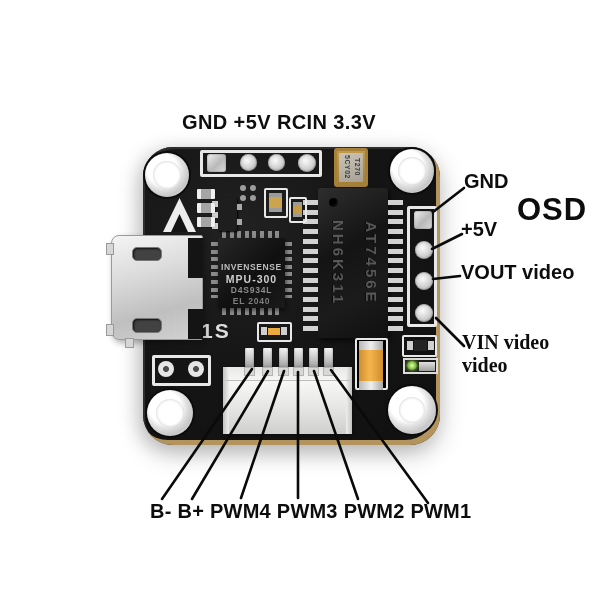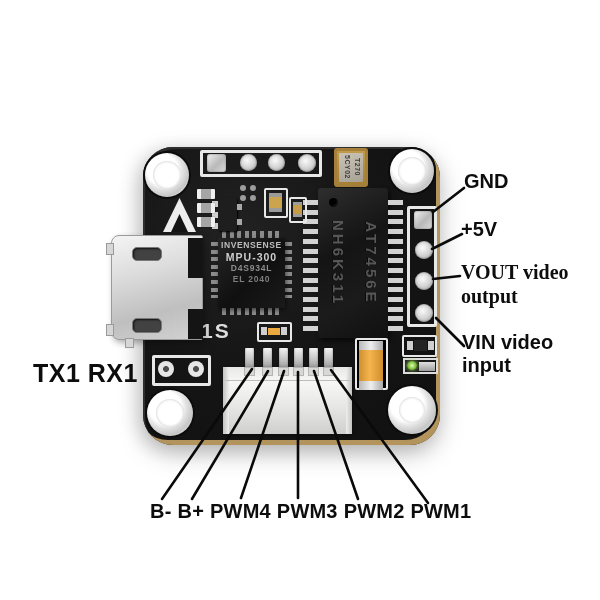--- a/index.html
+++ b/index.html
@@ -12,22 +12,22 @@
   .abs{position:absolute;}
 
   
   .lbl{position:absolute;font-weight:700;color:var(--c-annotation-black,#0d0d0d);white-space:nowrap;line-height:1.08;}
   #top-label{left:182px;top:112px;font-size:20px;letter-spacing:.4px;}
   #usb-label{left:46px;top:264px;font-size:30px;letter-spacing:.5px;}
   #txrx-label{left:33px;top:360px;font-size:25px;letter-spacing:.5px;}
   #gnd-label{left:464px;top:171px;font-size:20px;}
   #osd-label{left:517px;top:193px;font-size:31px;letter-spacing:1px;}
   #v5-label{left:461px;top:219px;font-size:20px;}
-  #vout-label{left:461px;top:261px;font-size:20px;line-height:23.5px;font-family:Liberation Serif, serif;}
-  #vin-label{left:462px;top:331px;font-size:20px;line-height:22.5px;}
+  #vout-label{left:461px;top:261px;font-size:20px;line-height:23.5px;}
+  #vin-label{left:462px;top:331px;font-size:20px;line-height:22.5px;font-family:Liberation Serif, serif;}
   #bottom-labels{left:150px;top:501px;font-size:20px;display:flex;gap:6px;letter-spacing:.2px;}
 
   
   #board{
     left:143px;top:147px;width:297px;height:298px;border-radius:30px;
     background:radial-gradient(ellipse at 32% 30%, #222 0%, #151515 45%, #101010 100%);
     box-shadow:inset -5px -6px 0 -1px var(--c-pcb-edge-gold,#b3945c),
                inset 3px 3px 0 -1px #2e2e2e,
                0 8px 24px rgba(0,0,0,.25), -6px 4px 18px rgba(0,0,0,.10);
   }
@@ -78,21 +78,21 @@
     background:linear-gradient(135deg,#262626 0%,#101010 55%,#1a1a1a 100%);
     box-shadow:1px 2px 4px rgba(0,0,0,.55);text-align:center;}
   .pinrow{position:absolute;height:7px;width:59px;left:79px;
     background:repeating-linear-gradient(90deg,#8b8b8b 0 4px, rgba(0,0,0,0) 4px 7.6px);}
   #mpu-pins-t{top:84px;}
   #mpu-pins-b{top:161px;}
   .pinside{position:absolute;width:7px;height:56px;top:95px;
     background:repeating-linear-gradient(180deg,#8b8b8b 0 4px, rgba(0,0,0,0) 4px 7.6px);}
   #mpu-pins-l{left:68px;}
   #mpu-pins-r{left:142px;}
-  #mpu-chip .t1{margin-top:2px;font-size:8.5px;font-weight:700;color:#bdbdbd;letter-spacing:.6px;line-height:11px;}
+  #mpu-chip .t1{margin-top:24px;font-size:8.5px;font-weight:700;color:#bdbdbd;letter-spacing:.6px;line-height:11px;}
   #mpu-chip .t2{font-size:10.5px;font-weight:700;color:#cdcdcd;letter-spacing:1px;line-height:12px;}
   #mpu-chip .t3{font-size:8.5px;font-weight:700;color:#8d8d8d;letter-spacing:.8px;line-height:11px;}
   #mpu-chip .t4{font-size:8.5px;font-weight:700;color:#7e7e7e;letter-spacing:.8px;line-height:11px;}
 
   #silk-1s{left:58px;top:172px;font-size:21px;font-weight:700;color:#dedede;letter-spacing:2px;position:absolute;}
 
   
   #box-1s{left:114px;top:175px;width:35px;height:20px;border-width:2.5px;}
   #box-1s .p1{position:absolute;left:2px;top:3px;width:6px;height:8px;background:#cfcfcf;}
   #box-1s .p2{position:absolute;left:22px;top:3px;width:6px;height:8px;background:#cfcfcf;}
@@ -318,30 +318,30 @@
     <line x1="433" y1="279" x2="460" y2="276"></line>
     <line x1="436" y1="318" x2="464" y2="346"></line>
     <line x1="252" y1="369" x2="162" y2="499"></line>
     <line x1="268" y1="371" x2="192" y2="499"></line>
     <line x1="284" y1="371" x2="241" y2="498"></line>
     <line x1="298" y1="372" x2="298" y2="498"></line>
     <line x1="314" y1="371" x2="358" y2="499"></line>
     <line x1="331" y1="370" x2="428" y2="503"></line>
   </svg>
 
-  <div class="lbl" id="txrx-label">TX1 RX1</div>
+  <div class="lbl" id="top-label">GND +5V RCIN 3.3V</div>
   <div class="lbl" id="gnd-label">GND</div>
+  <div class="lbl" id="osd-label">OSD</div>
   <div class="lbl" id="v5-label">+5V</div>
   <div class="lbl" id="vout-label">
     <span style="display:block">VOUT video</span>
-    <span style="display:block">output</span>
   </div>
   <div class="lbl" id="vin-label">
     <span style="display:block">VIN video</span>
-    <span style="display:block">input</span>
+    <span style="display:block">video</span>
   </div>
   <div class="lbl" id="bottom-labels">
     <span>B-</span>
     <span>B+</span>
     <span>PWM4</span>
     <span>PWM3</span>
     <span>PWM2</span>
     <span>PWM1</span>
   </div>
 

